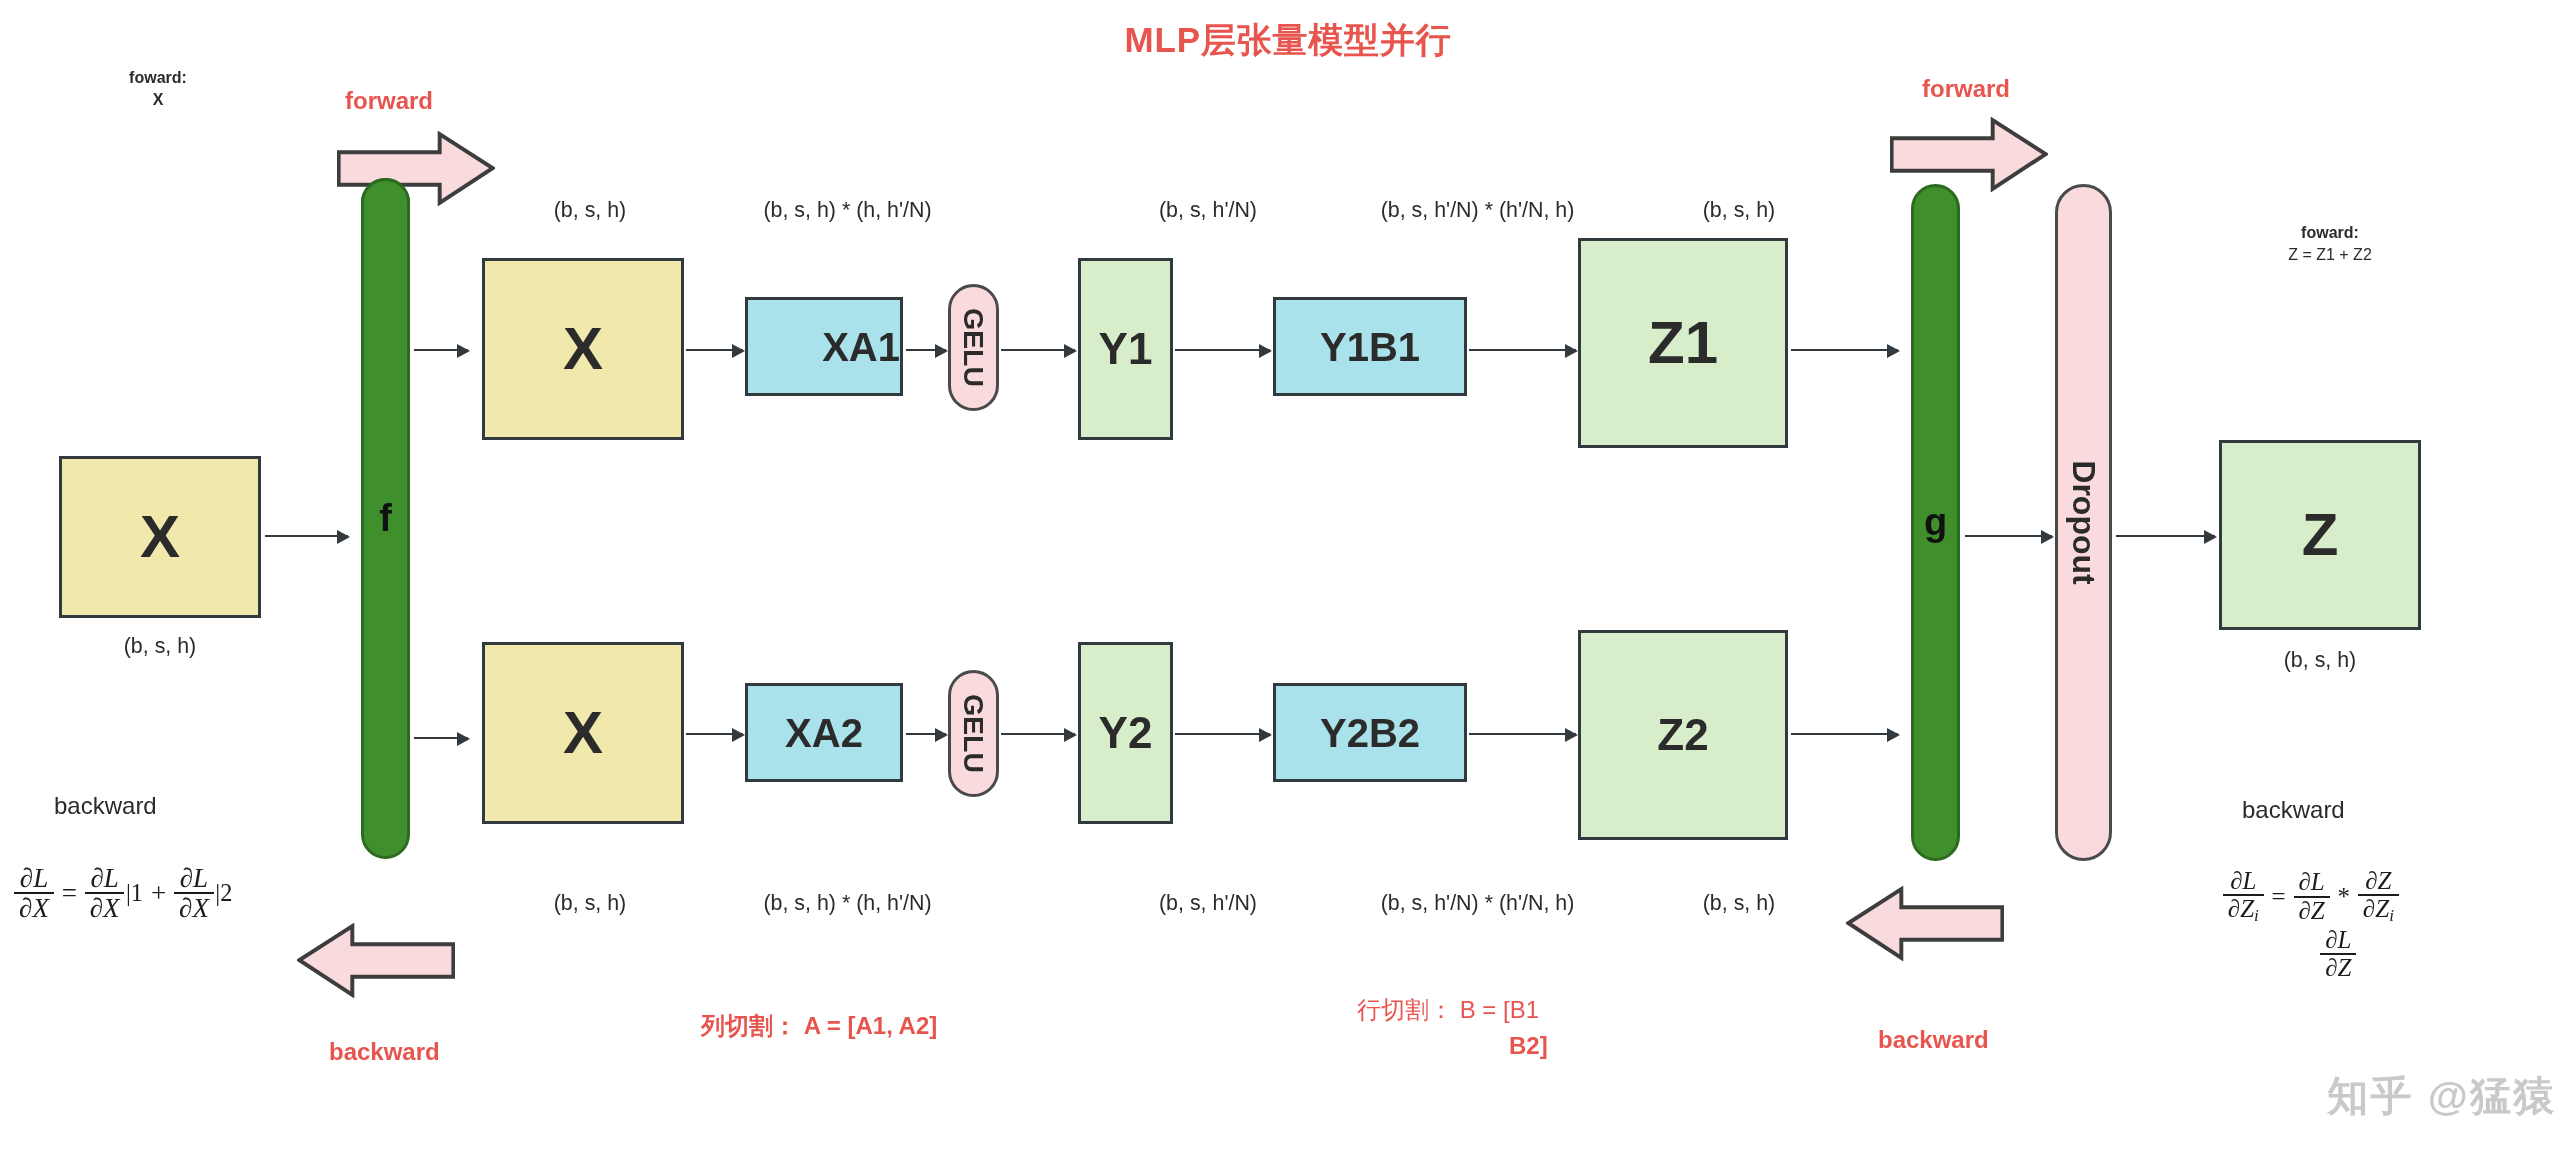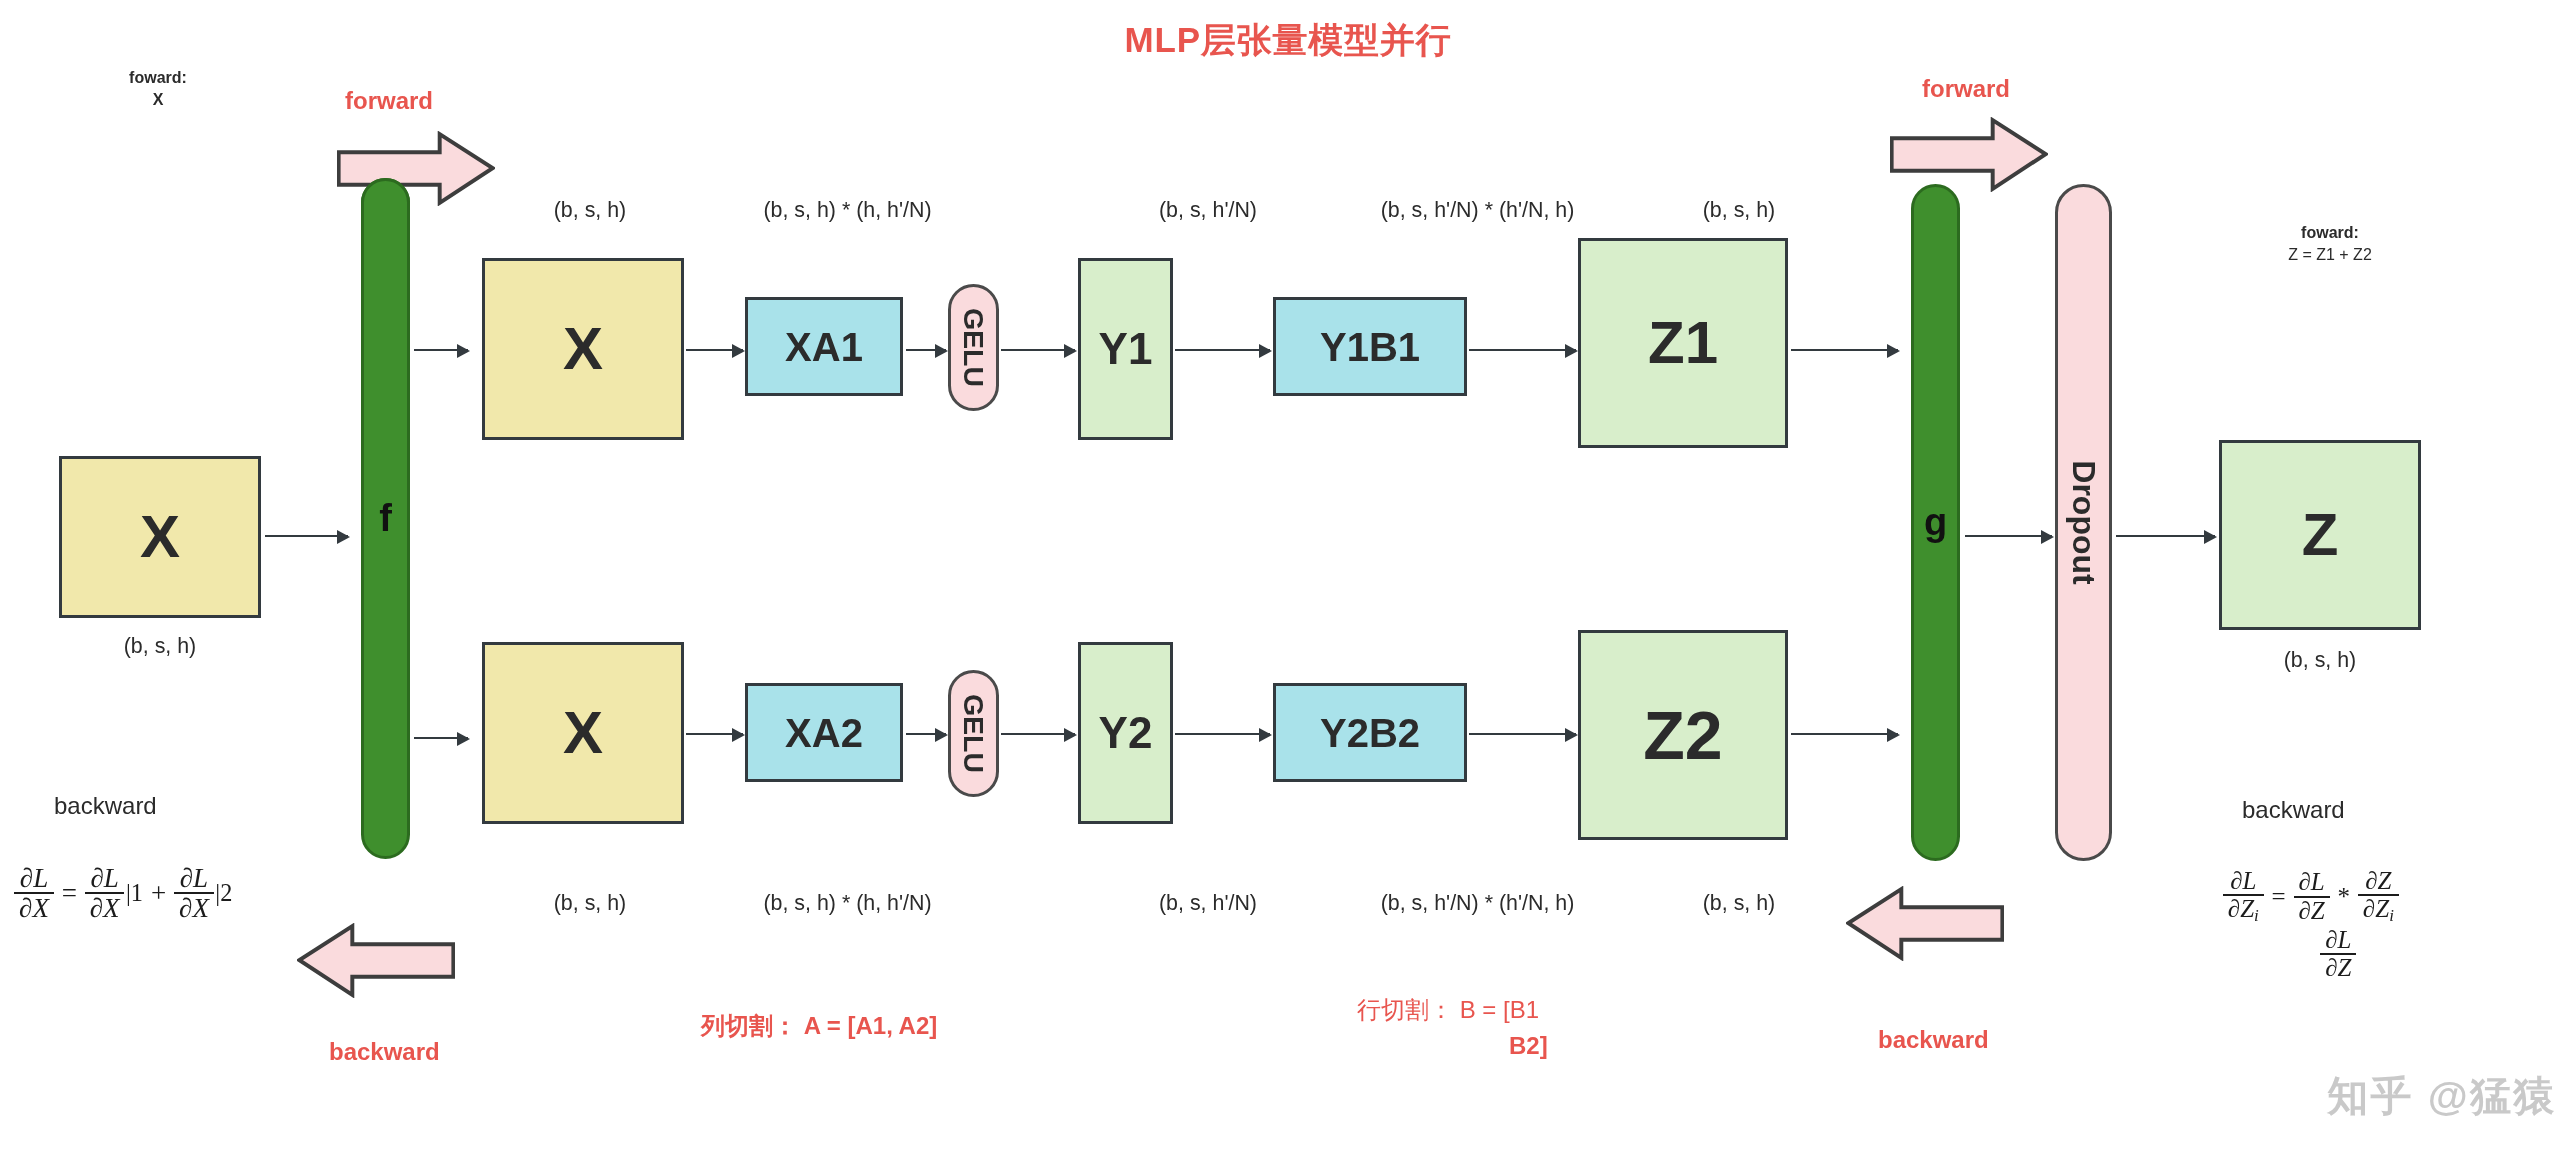--- a/index.html
+++ b/index.html
@@ -102,21 +102,21 @@
 <div class="abs dim" style="left:717px;top:198px;width:261px;text-align:center;">(b, s, h) * (h, h'/N)</div>
 <div class="abs dim" style="left:1109px;top:198px;width:198px;text-align:center;">(b, s,  h'/N)</div>
 <div class="abs dim" style="left:1323px;top:198px;width:309px;text-align:center;">(b, s, h'/N) * (h'/N, h)</div>
 <div class="abs dim" style="left:1652px;top:198px;width:174px;text-align:center;">(b, s, h)</div>
 
 <div class="abs box yellow" style="left:482px;top:258px;width:202px;height:182px;font-size:60px;">
   <span>X</span>
 </div>
 <div class="conn" style="left:686px;top:349px;width:57px;"></div>
 
-<div class="abs box cyan" style="left:745px;top:297px;width:158px;height:99px;font-size:40px;">
+<div class="abs box cyan" style="left:745px;top:297px;width:158px;height:99px;font-size:40px;justify-content:flex-end;">
   <span>XA1</span>
 </div>
 <div class="conn" style="left:906px;top:349px;width:40px;"></div>
 
 <div class="abs pill pink" style="left:948px;top:284px;width:51px;height:127px;">
   <span class="vlabel" style="font-size:28.5px;">GELU</span>
 </div>
 <div class="conn" style="left:1001px;top:349px;width:74px;"></div>
 
 <div class="abs box green" style="left:1078px;top:258px;width:95px;height:182px;font-size:44px;">
@@ -152,21 +152,21 @@
 <div class="abs box green" style="left:1078px;top:642px;width:95px;height:182px;font-size:44px;">
   <span>Y2</span>
 </div>
 <div class="conn" style="left:1175px;top:733px;width:95px;"></div>
 
 <div class="abs box cyan" style="left:1273px;top:683px;width:194px;height:99px;font-size:40px;">
   <span>Y2B2</span>
 </div>
 <div class="conn" style="left:1469px;top:733px;width:107px;"></div>
 
-<div class="abs box green" style="left:1578px;top:630px;width:210px;height:210px;font-size:68px;">
+<div class="abs box green" style="left:1578px;top:630px;width:210px;height:210px;font-size:44px;">
   <span>Z2</span>
 </div>
 <div class="conn" style="left:1791px;top:733px;width:107px;"></div>
 
 <div class="abs dim" style="left:507px;top:891px;width:166px;text-align:center;">(b, s, h)</div>
 <div class="abs dim" style="left:717px;top:891px;width:261px;text-align:center;">(b, s, h) * (h, h'/N)</div>
 <div class="abs dim" style="left:1109px;top:891px;width:198px;text-align:center;">(b, s,  h'/N)</div>
 <div class="abs dim" style="left:1323px;top:891px;width:309px;text-align:center;">(b, s, h'/N) * (h'/N, h)</div>
 <div class="abs dim" style="left:1652px;top:891px;width:174px;text-align:center;">(b, s, h)</div>
 

